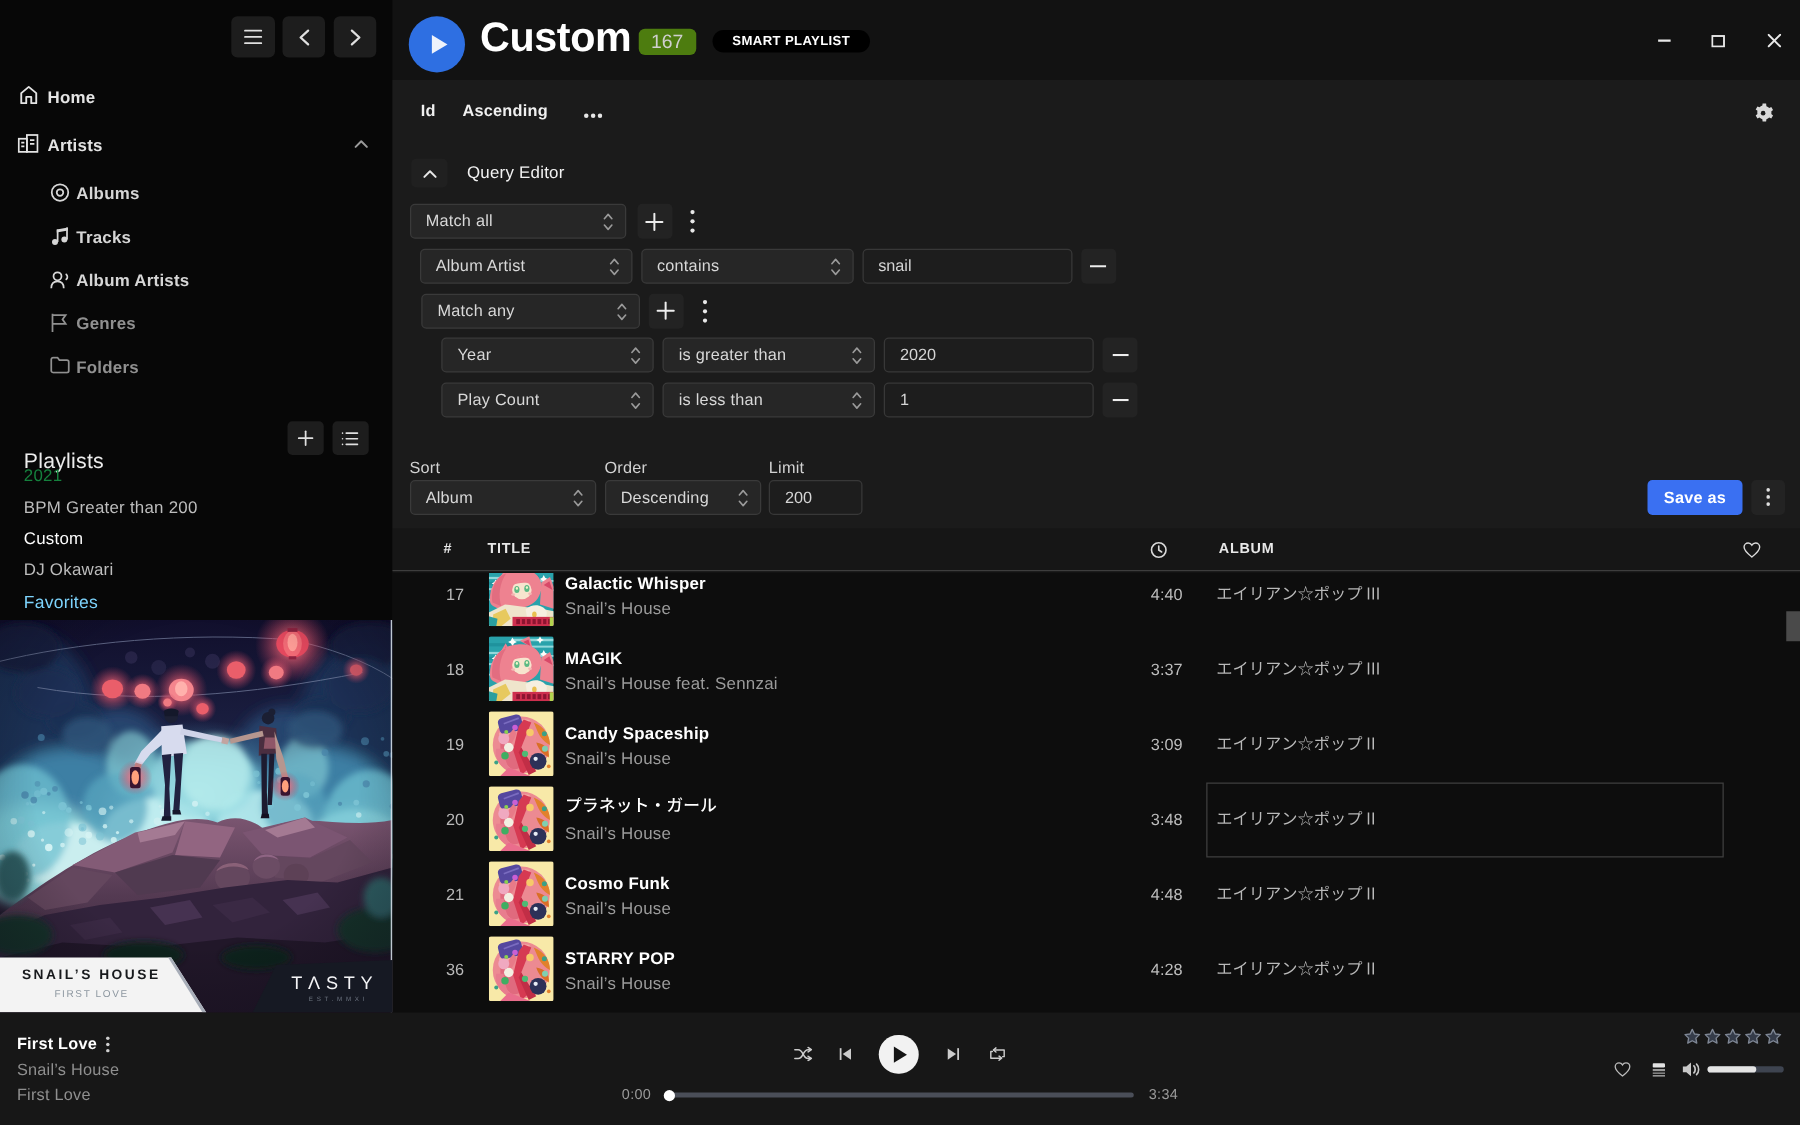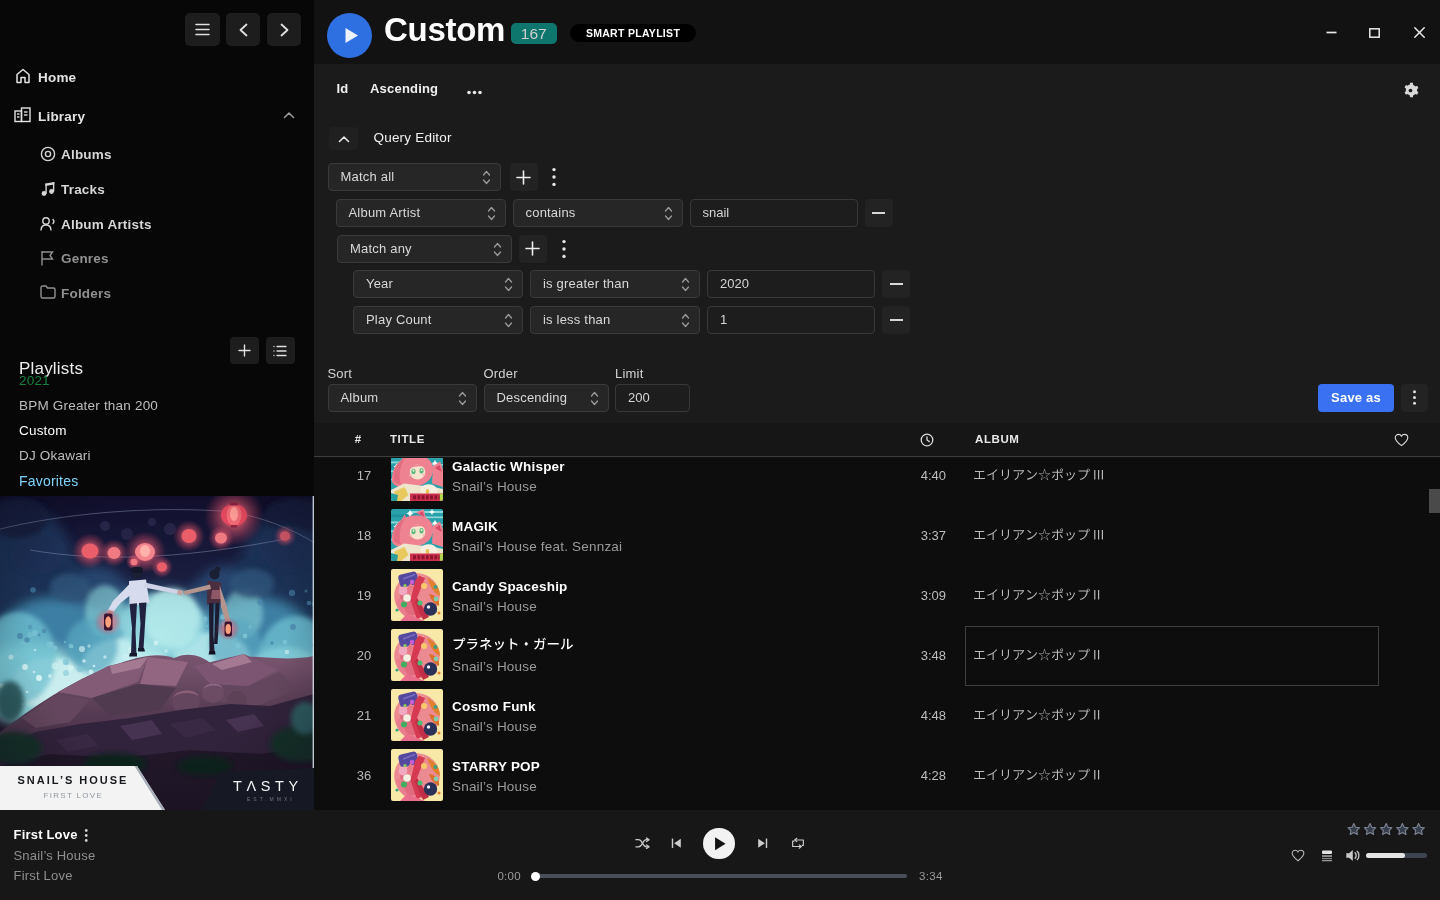--- a/index.html
+++ b/index.html
@@ -52,21 +52,21 @@
   <svg class="ab" style="left:14px;top:107px" width="17" height="16" viewBox="0 0 17 16">
       <g fill="none" stroke="#e3e3e3" stroke-width="1.4">
         <rect x="1" y="4" width="6.5" height="10.5"></rect>
         <rect x="7.5" y="1" width="8.5" height="13.5"></rect>
         <line x1="3" y1="7" x2="5.5" y2="7"></line>
         <line x1="3" y1="10" x2="5.5" y2="10"></line>
         <line x1="10" y1="5" x2="13.5" y2="5"></line>
         <line x1="10" y1="8" x2="13.5" y2="8"></line>
       </g>
     </svg>
-  <span class="mi" style="left:38px;top:108.5px">Library</span>
+  <span class="mi" style="left:38px;top:108.5px">Artists</span>
   <svg class="ab" style="left:283px;top:111px" width="12" height="8" viewBox="0 0 12 8">
       <path d="M1.5 6.5 L6 2 L10.5 6.5" fill="none" stroke="#9a9a9a" stroke-width="1.6" stroke-linecap="round" stroke-linejoin="round"></path>
     </svg>
 
   <svg class="ab" style="left:40px;top:146px" width="16" height="16" viewBox="0 0 16 16">
       <g fill="none" stroke="#d6d6d6" stroke-width="1.4">
         <circle cx="8" cy="8" r="6.6"></circle>
         <circle cx="8" cy="8" r="2.6"></circle>
       </g>
     </svg>
@@ -548,21 +548,21 @@
             <circle cx="1.5" cy="13.2" r="1.5"></circle>
           </g>
         </svg>
       </div>
   </div>
   <div class="ab" style="left:13px;top:13px;width:45px;height:45px;border-radius:50%;background:#2e6fe2"></div>
   <svg class="ab" style="left:13px;top:13px" width="45" height="45" viewBox="0 0 45 45">
       <path d="M18.5 15 L31 22.5 L18.5 30 Z" fill="#eef2fb"></path>
     </svg>
   <span class="ab" style="left:70px;top:11px;font-size:33px;font-weight:bold;color:#fff;letter-spacing:-.3px">Custom</span>
-  <div class="ab" style="left:197px;top:22.5px;width:45.5px;height:21.5px;background:#0f766e;border-radius:5px;text-align:center;font-size:15.5px;line-height:21.5px;color:#cfcfcf">167</div>
+  <div class="ab" style="left:197px;top:22.5px;width:45.5px;height:21.5px;background:#4d7c0f;border-radius:5px;text-align:center;font-size:15.5px;line-height:21.5px;color:#cfcfcf">167</div>
   <div class="ab" style="left:256px;top:23.5px;width:126px;height:18px;background:#000;border-radius:9px;text-align:center;font-size:10.5px;font-weight:bold;line-height:18px;color:#fff;letter-spacing:.3px">SMART PLAYLIST</div>
   <svg class="ab" style="left:1012px;top:25px" width="11" height="14" viewBox="0 0 11 14">
       <line x1="0.5" y1="7.5" x2="10.5" y2="7.5" stroke="#e8e8e8" stroke-width="1.7"></line>
     </svg>
   <svg class="ab" style="left:1054.5px;top:27.5px" width="11" height="10" viewBox="0 0 11 10">
       <rect x="0.8" y="0.8" width="9.4" height="8.4" fill="none" stroke="#e8e8e8" stroke-width="1.5"></rect>
     </svg>
   <svg class="ab" style="left:1099.5px;top:27px" width="11" height="11" viewBox="0 0 11 11">
       <g stroke="#e8e8e8" stroke-width="1.5" stroke-linecap="round">
         <line x1="0.8" y1="0.8" x2="10.2" y2="10.2"></line>

